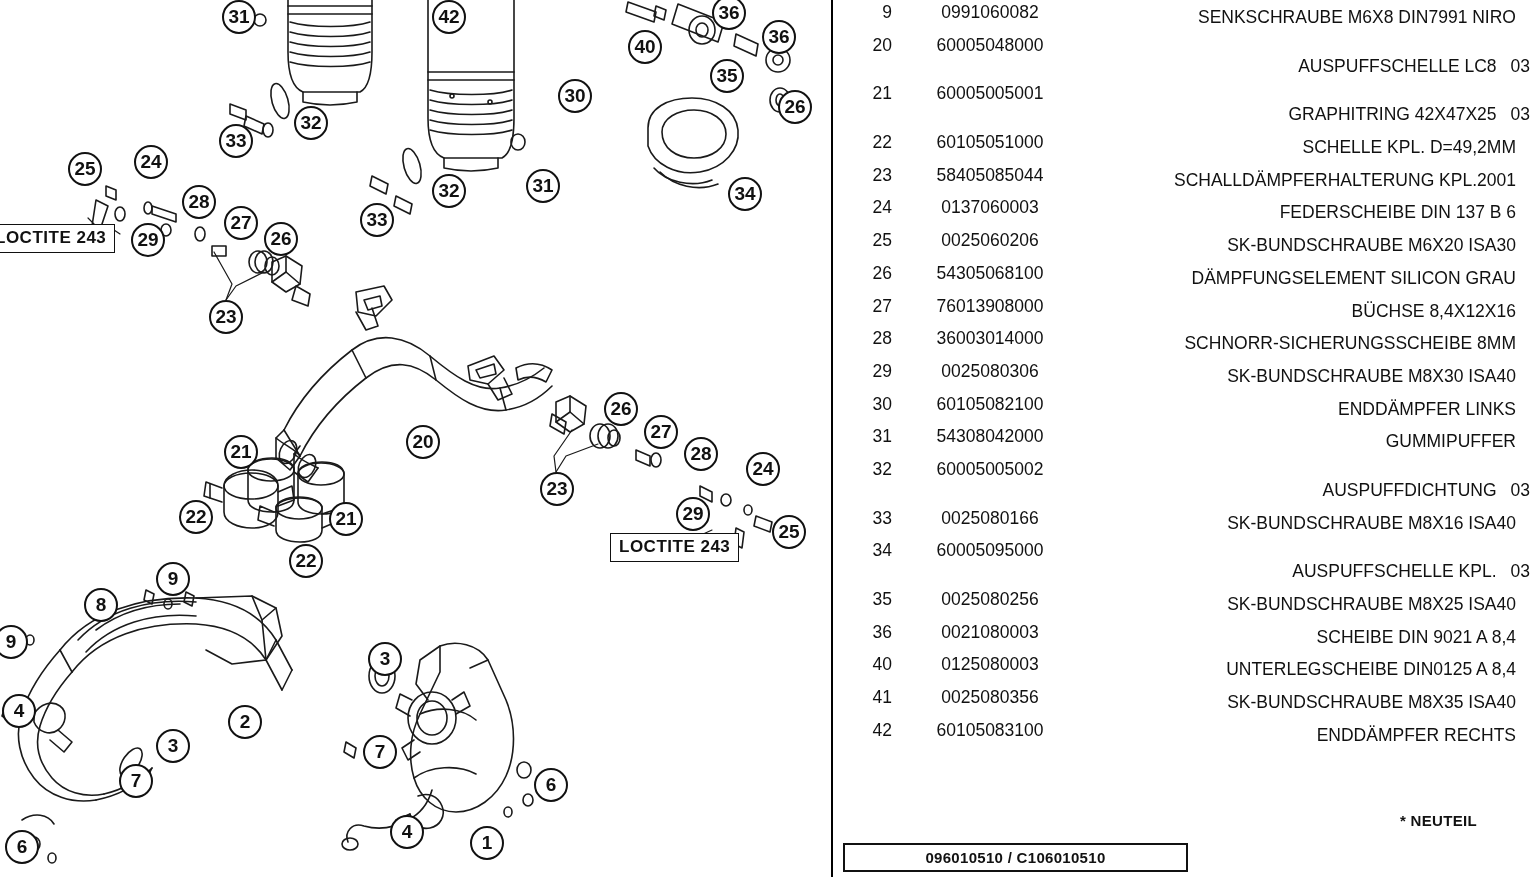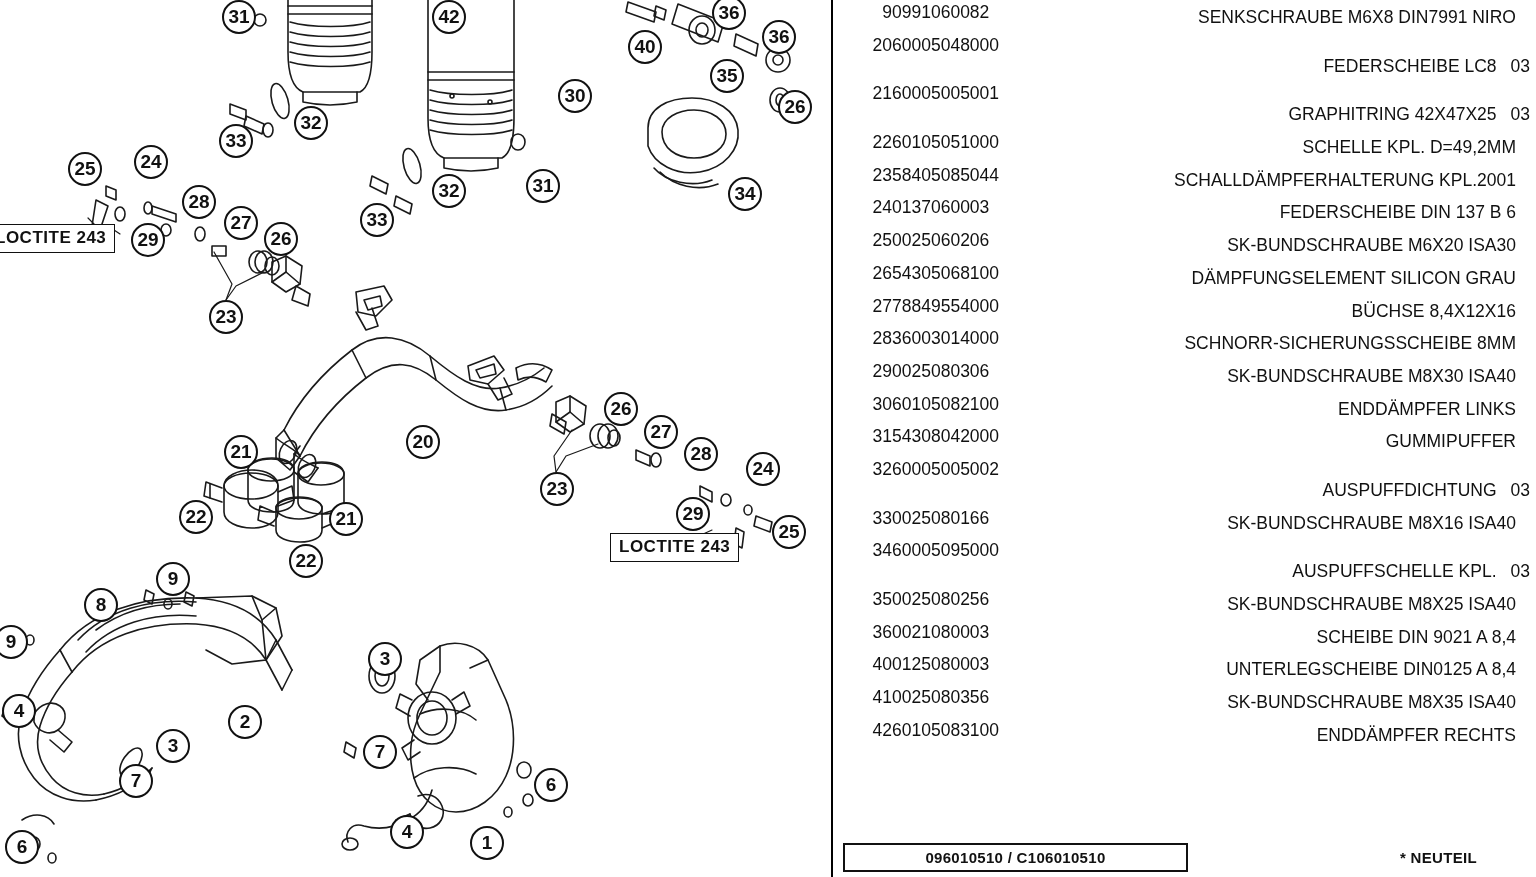--- a/index.html
+++ b/index.html
@@ -87,21 +87,21 @@
     vertical-align: top;
     white-space: nowrap;
   }
   td.col-pos {
     width: 52px;
     text-align: right;
     padding-right: 16px;
   }
   td.col-num {
     width: 196px;
-    text-align: left;
+    text-align: center;
   }
   td.col-desc {
     text-align: right;
   }
   td.col-desc .suffix {
     display: inline-block;
     padding-left: 14px;
     margin-top: 21px;
   }
 
@@ -119,21 +119,21 @@
   #footer-box span {
     font-size: 15px;
     font-weight: 700;
     color: #111;
     line-height: 26px;
     letter-spacing: 0.3px;
   }
   #neuteil {
     position: absolute;
     left: 1400px;
-    top: 849px;
+    top: 812px;
     font-size: 15px;
     font-weight: 700;
     color: #111;
     letter-spacing: 0.3px;
   }
 </style>
 </head>
 <body>
 
 <div id="page">
@@ -435,21 +435,21 @@
     <table id="parts-table">
       <tbody>
         <tr>
           <td class="col-pos">9</td>
           <td class="col-num">0991060082</td>
           <td class="col-desc"><span>SENKSCHRAUBE M6X8 DIN7991 NIRO</span><span class="suffix"></span></td>
         </tr>
         <tr>
           <td class="col-pos">20</td>
           <td class="col-num">60005048000</td>
-          <td class="col-desc"><span>FEDERSCHEIBE LC8</span><span class="suffix">03</span></td>
+          <td class="col-desc"><span>AUSPUFFSCHELLE LC8</span><span class="suffix">03</span></td>
         </tr>
         <tr>
           <td class="col-pos">21</td>
           <td class="col-num">60005005001</td>
           <td class="col-desc"><span>GRAPHITRING 42X47X25</span><span class="suffix">03</span></td>
         </tr>
         <tr>
           <td class="col-pos">22</td>
           <td class="col-num">60105051000</td>
           <td class="col-desc"><span>SCHELLE KPL. D=49,2MM</span><span class="suffix"></span></td>
@@ -469,21 +469,21 @@
           <td class="col-num">0025060206</td>
           <td class="col-desc"><span>SK-BUNDSCHRAUBE M6X20 ISA30</span><span class="suffix"></span></td>
         </tr>
         <tr>
           <td class="col-pos">26</td>
           <td class="col-num">54305068100</td>
           <td class="col-desc"><span>DÄMPFUNGSELEMENT SILICON GRAU</span><span class="suffix"></span></td>
         </tr>
         <tr>
           <td class="col-pos">27</td>
-          <td class="col-num">78849554000</td>
+          <td class="col-num">76013908000</td>
           <td class="col-desc"><span>BÜCHSE 8,4X12X16</span><span class="suffix"></span></td>
         </tr>
         <tr>
           <td class="col-pos">28</td>
           <td class="col-num">36003014000</td>
           <td class="col-desc"><span>SCHNORR-SICHERUNGSSCHEIBE 8MM</span><span class="suffix"></span></td>
         </tr>
         <tr>
           <td class="col-pos">29</td>
           <td class="col-num">0025080306</td>

